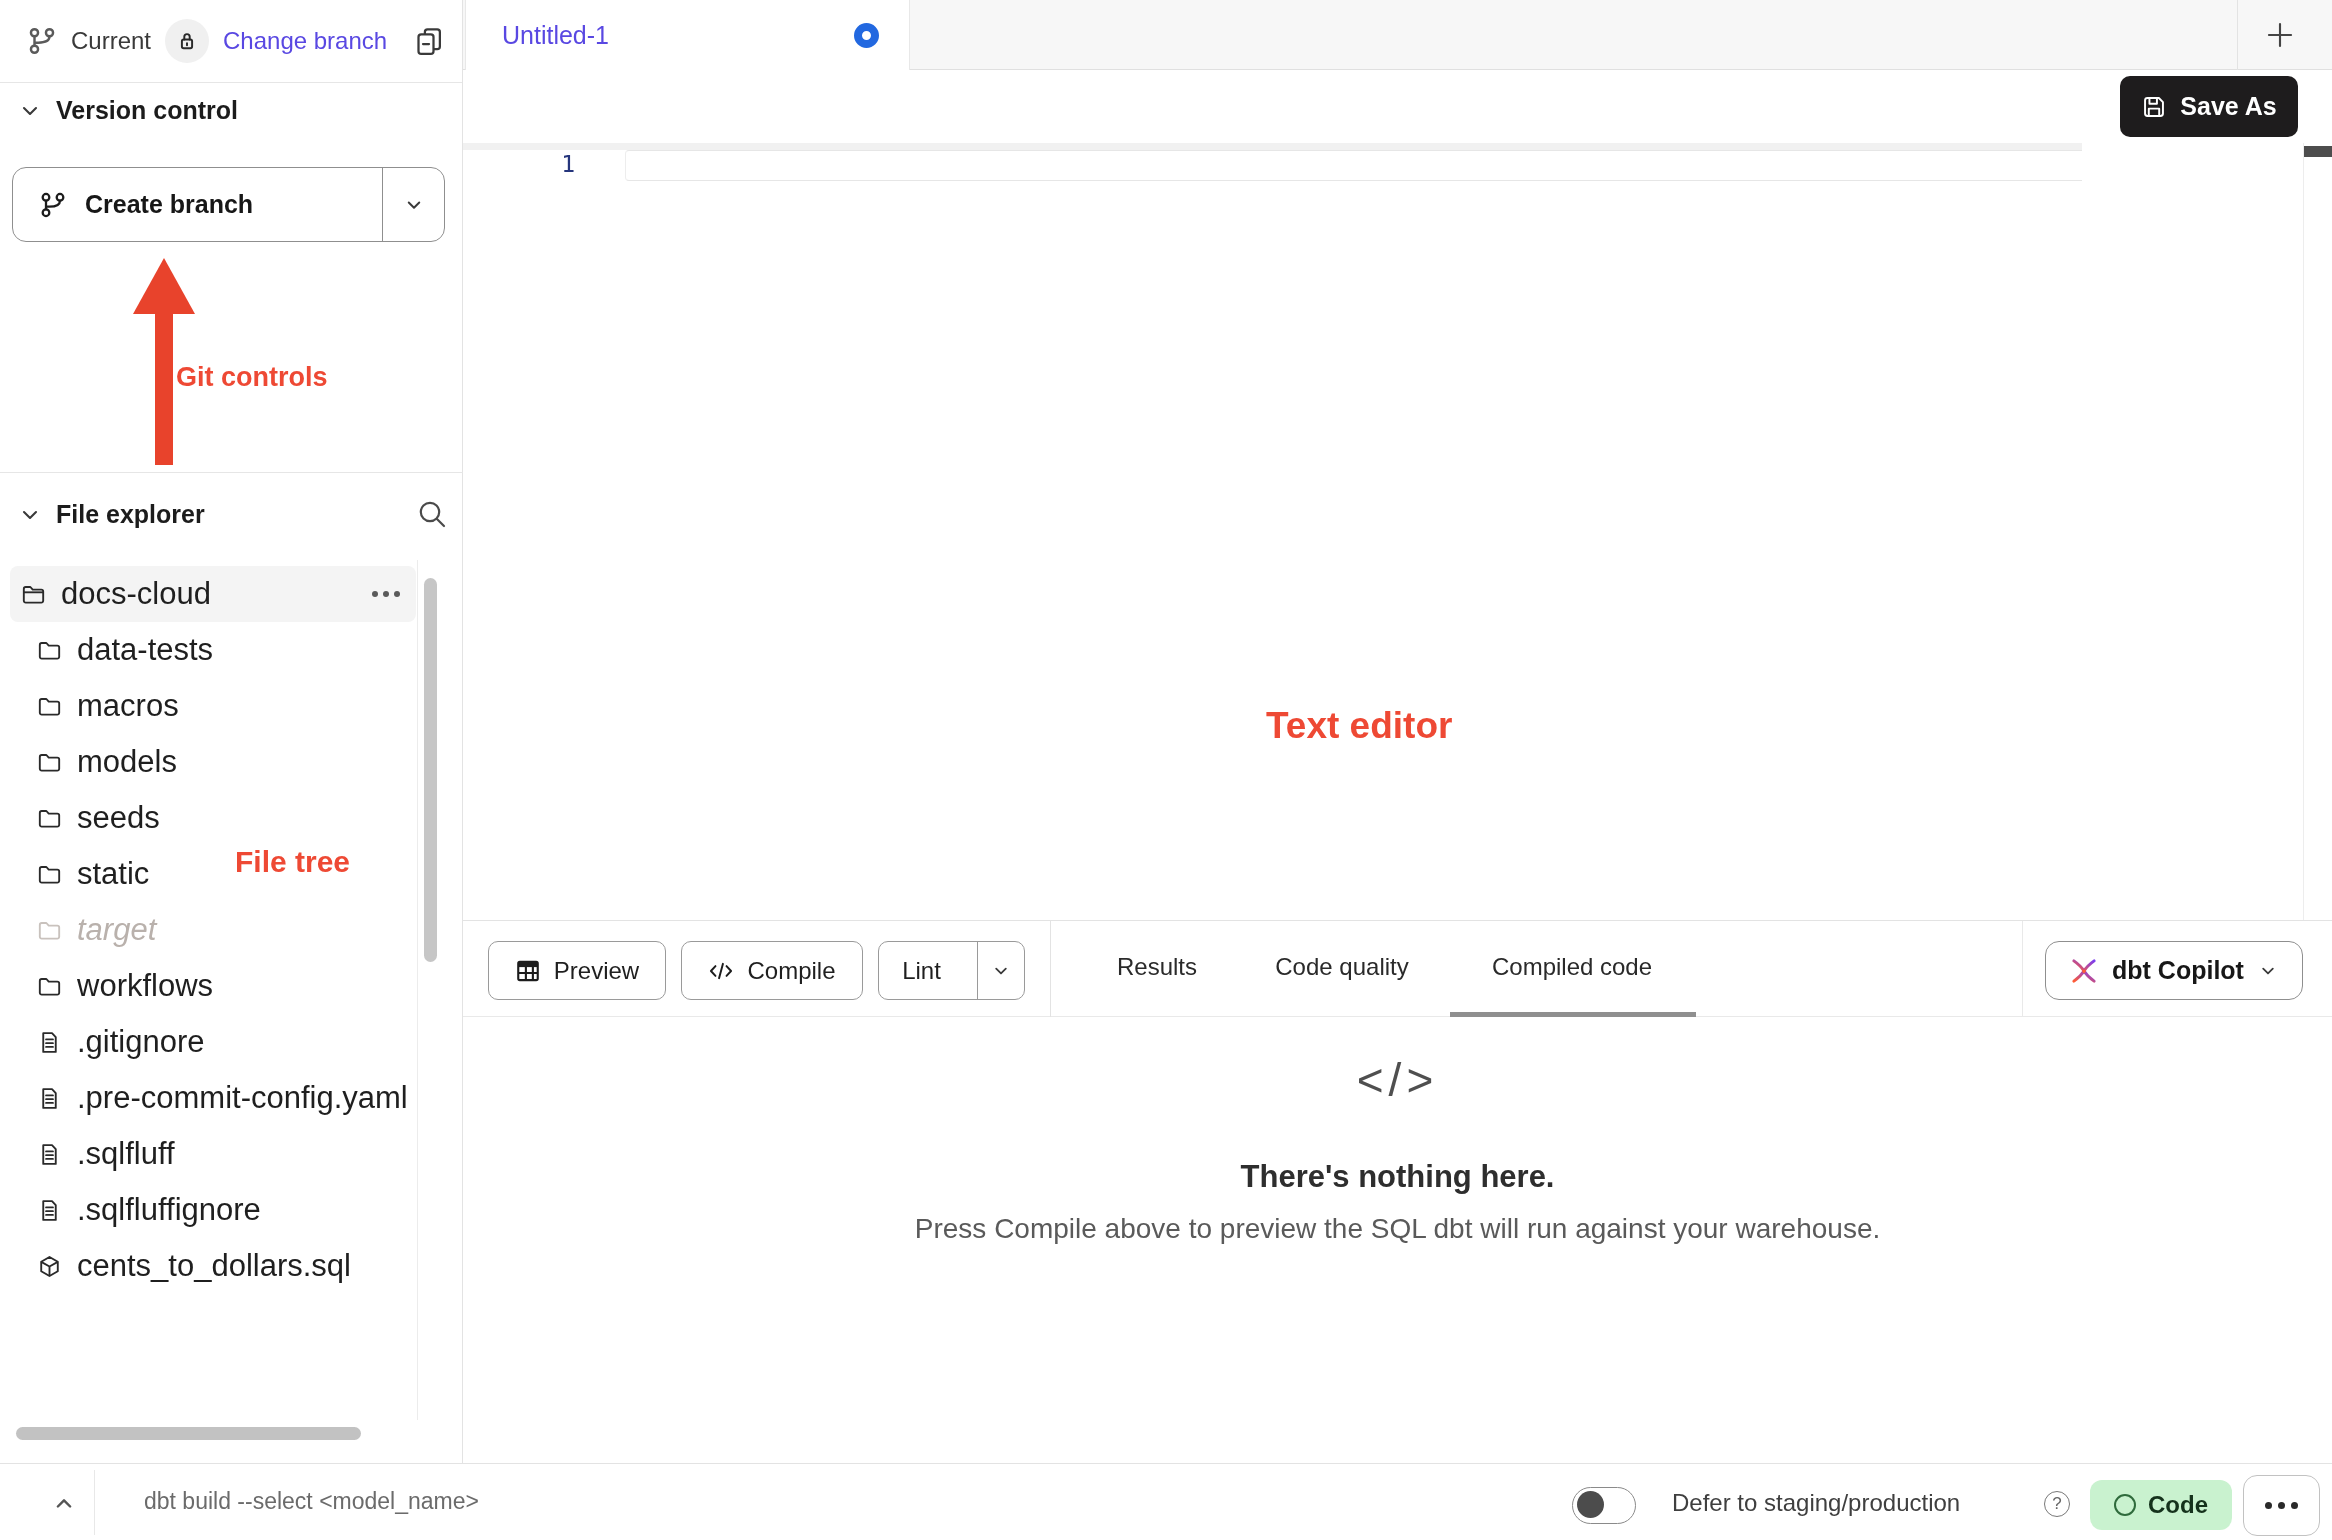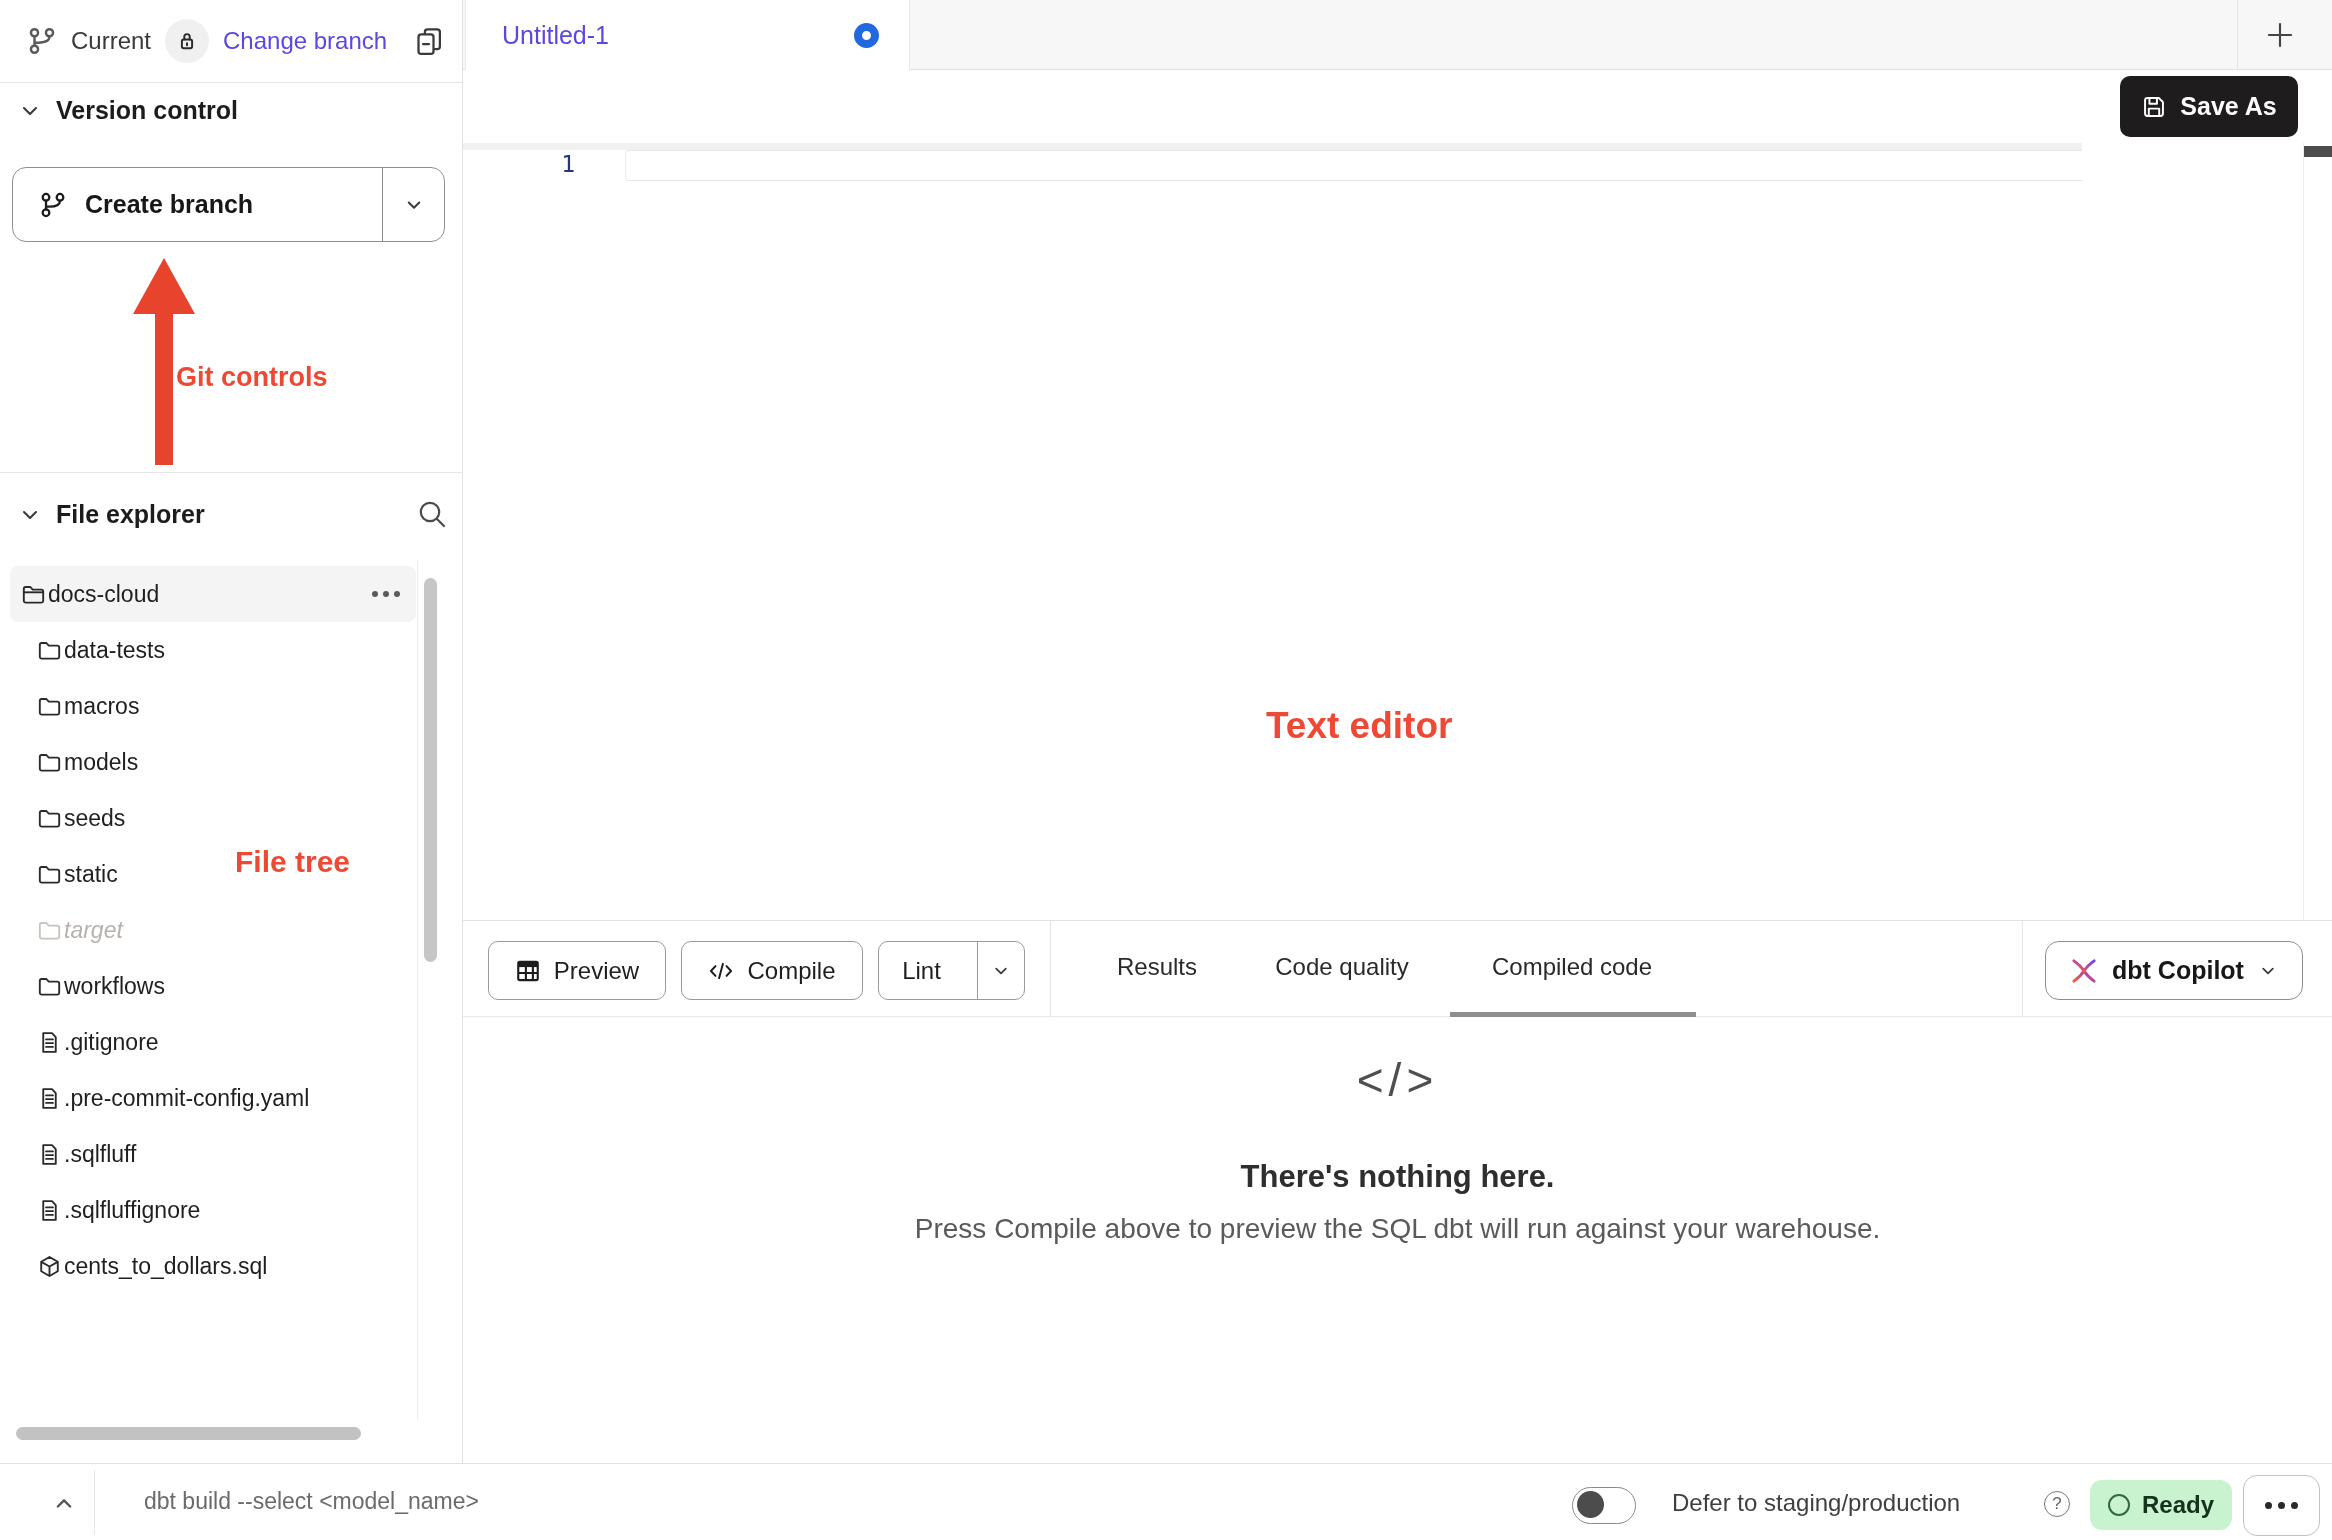--- a/index.html
+++ b/index.html
@@ -28,21 +28,21 @@
   .create-branch .cb-split { width:62px; height:100%; border-left:1.5px solid #8f8f8f; display:flex; align-items:center; justify-content:center; }
 
   .arrow-shaft { position:absolute; left:155px; top:310px; width:18px; height:155px; background:#e8432c; }
   .arrow-head { position:absolute; left:133px; top:258px; width:0; height:0; border-left:31px solid transparent; border-right:31px solid transparent; border-bottom:56px solid #e8432c; }
 
   .divider-fe { position:absolute; left:0; top:472px; width:463px; height:1px; background:#e6e6e6; }
   .fe-header { position:absolute; left:18px; top:500px; display:flex; align-items:center; gap:14px; }
   .fe-search { position:absolute; left:416px; top:498px; }
 
   .tree { position:absolute; left:10px; top:566px; width:406px; }
-  .tree-row { position:relative; height:56px; display:flex; align-items:center; gap:2px; padding-left:27px; font-size:23px; color:#1f1f1f; }
+  .tree-row { position:relative; height:56px; display:flex; align-items:center; gap:15px; padding-left:27px; font-size:31px; color:#1f1f1f; }
   .tree-row.root { padding-left:11px; }
   .tree-row.selected { background:#f4f4f4; border-radius:8px; }
   .tree-row.muted { color:#b9b1ac; font-style:italic; }
   .tree-row.muted svg path { stroke:#c9c2bd; }
   .row-ellipsis { position:absolute; right:16px; top:50%; transform:translateY(-50%); display:flex; gap:5px; }
   .row-ellipsis i { width:6px; height:6px; border-radius:50%; background:#5a5a5a; }
   .tree-vline { position:absolute; left:417px; top:560px; width:1px; height:860px; background:#ececec; }
   .v-scroll { position:absolute; left:424px; top:578px; width:13px; height:384px; border-radius:7px; background:#c6c6c6; }
   .h-scroll { position:absolute; left:16px; top:1427px; width:345px; height:13px; border-radius:7px; background:#c2c2c2; }
 
@@ -429,21 +429,21 @@
     <div class="bb-sep"></div>
     <span class="cmd-text">dbt build --select &lt;model_name&gt;</span>
 
     <div class="toggle">
         <span class="knob"></span>
       </div>
     <span class="defer-label">Defer to staging/production</span>
     <span class="help-circle">?</span>
     <div class="ready-pill">
       <span class="ready-ring"></span>
-      <span class="ready-label">Ready</span>
+      <span class="ready-label">Code</span>
     </div>
     <div class="more-btn">
         <i></i>
         <i></i>
         <i></i>
       </div>
   </div>
 
 </div>
 

